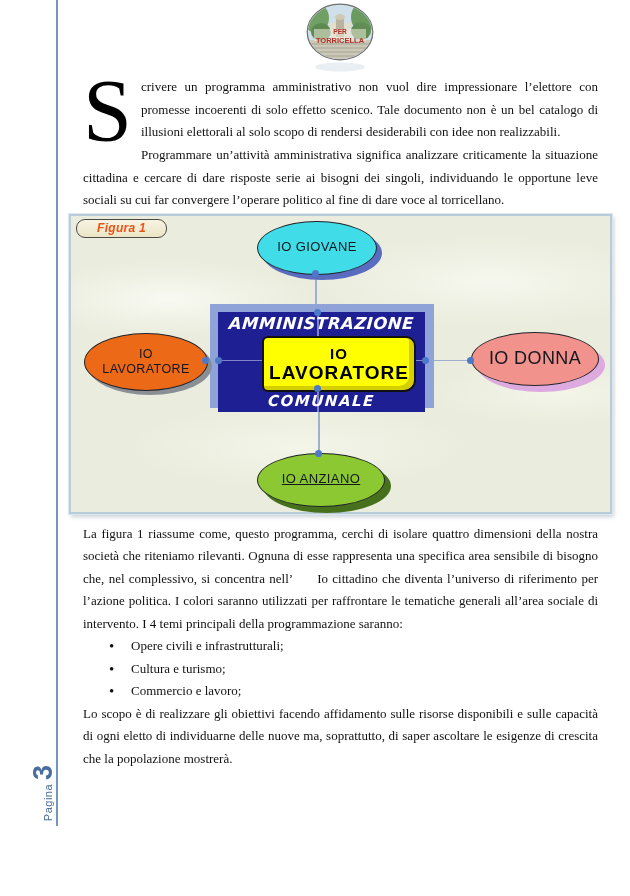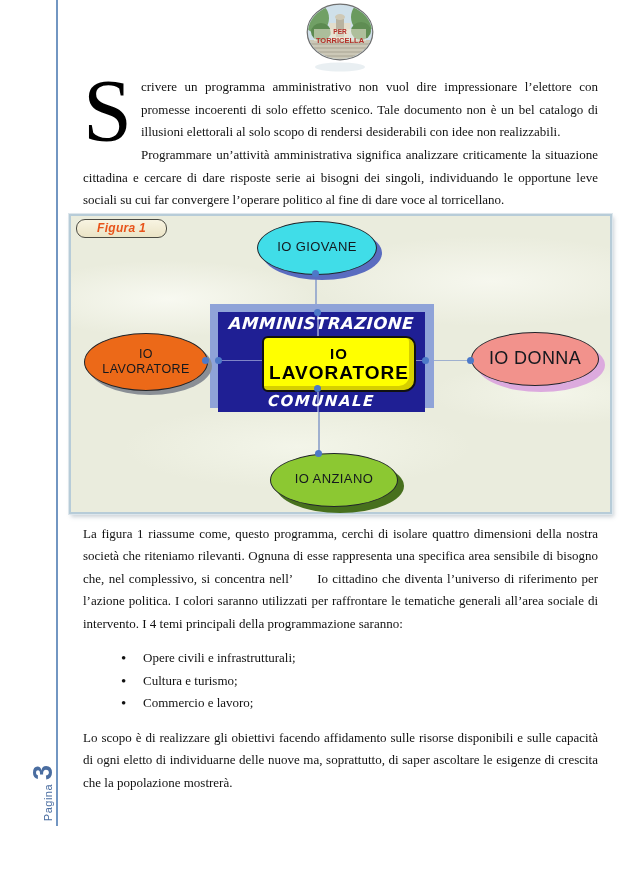--- a/index.html
+++ b/index.html
@@ -16,21 +16,21 @@
   .logo{position:absolute;left:306px;top:3px;width:68px;height:72px;}
   
   .content{position:absolute;left:83px;top:76px;width:515px;font-size:13px;line-height:22.5px;}
   .para{margin:0;text-align:justify;}
   .dropcap{float:left;font-size:88px;line-height:66px;height:67px;margin:2px 9px 0 0;
            font-family:"Liberation Serif",serif;color:#000;}
   .p1{min-height:68px;}
   .p4{margin-top:9px;}
   .ital{margin-left:24px;}
   
-  .blist{list-style:none;margin:12px;padding:0 0 0 20px;}
+  .blist{list-style:none;margin:0;padding:0 0 0 20px;}
   .blist li{position:relative;padding-left:28px;line-height:22.5px;text-align:left;}
   .blist li::before{content:"\2022";position:absolute;left:6px;font-size:15px;}
   
   .figure{position:relative;margin:2px 0 0 -14px;width:539px;height:296px;
           border:2px solid #b7ccd8;outline:1px solid #dde6ec;
           box-shadow:2px 3px 4px rgba(110,125,140,.35);
           background:
             radial-gradient(ellipse 210px 55px at 18% 28%, #f8f9f1 0%, rgba(248,249,241,0) 70%),
             radial-gradient(ellipse 260px 65px at 78% 22%, #f6f7ee 0%, rgba(246,247,238,0) 70%),
             radial-gradient(ellipse 250px 60px at 42% 78%, #f3f5e9 0%, rgba(243,245,233,0) 70%),
@@ -39,21 +39,21 @@
           font-family:"Liberation Sans",sans-serif;}
   .fig-tag{position:absolute;left:5px;top:3px;padding:1px 20px 2px;border:1px solid #4b4b43;border-radius:9px;
            background:linear-gradient(#f8f4e2,#ebe4c6);color:#e8531a;
            font:italic bold 12px "Liberation Sans",sans-serif;letter-spacing:.3px;}
   .oval{position:absolute;border:1px solid #20242a;border-radius:50%;
         display:flex;align-items:center;justify-content:center;text-align:center;
         font-size:13px;color:#14181e;letter-spacing:.4px;line-height:1.15;}
   .ov-top   {left:186px;top:5px;  width:118px;height:52px;box-shadow:5px 5px 0 #5a6cc0;align-items:center;}
   .ov-left  {left:13px; top:117px;width:122px;height:56px;box-shadow:4px 4px 0 #8a8f96;font-size:12.5px;}
   .ov-right {left:400px;top:116px;width:126px;height:52px;box-shadow:6px 6px 0 #dcaade;font-size:18px;}
-  .ov-bottom{left:199px;top:237px;width:126px;height:52px;box-shadow:6px 6px 0 #47701d;}
+  .ov-bottom{left:186px;top:237px;width:126px;height:52px;box-shadow:6px 6px 0 #47701d;text-decoration:underline;}
   .navy-shadow{position:absolute;left:139px;top:88px;width:224px;height:104px;background:#8fa3d8;}
   .navy-box{position:absolute;left:147px;top:96px;width:207px;height:100px;}
   .amm{position:absolute;left:0;top:2px;width:100%;text-align:center;color:#fff;
        font:italic bold 16.5px "DejaVu Sans",sans-serif;letter-spacing:.5px;transform:skewX(-4deg);}
   .com{position:absolute;left:0;bottom:2px;width:100%;text-align:center;color:#fff;
        font:italic bold 15px "DejaVu Sans",sans-serif;letter-spacing:1.5px;transform:skewX(-4deg);}
   .yellow-box{position:absolute;left:191px;top:120px;width:150px;height:52px;border:2px solid #111;
               border-radius:6px 10px 12px 6px;box-shadow:inset -5px -4px 0 #d6cf00;
               display:flex;flex-direction:column;align-items:center;justify-content:center;
               color:#000;font-family:"Liberation Sans",sans-serif;font-weight:bold;}

